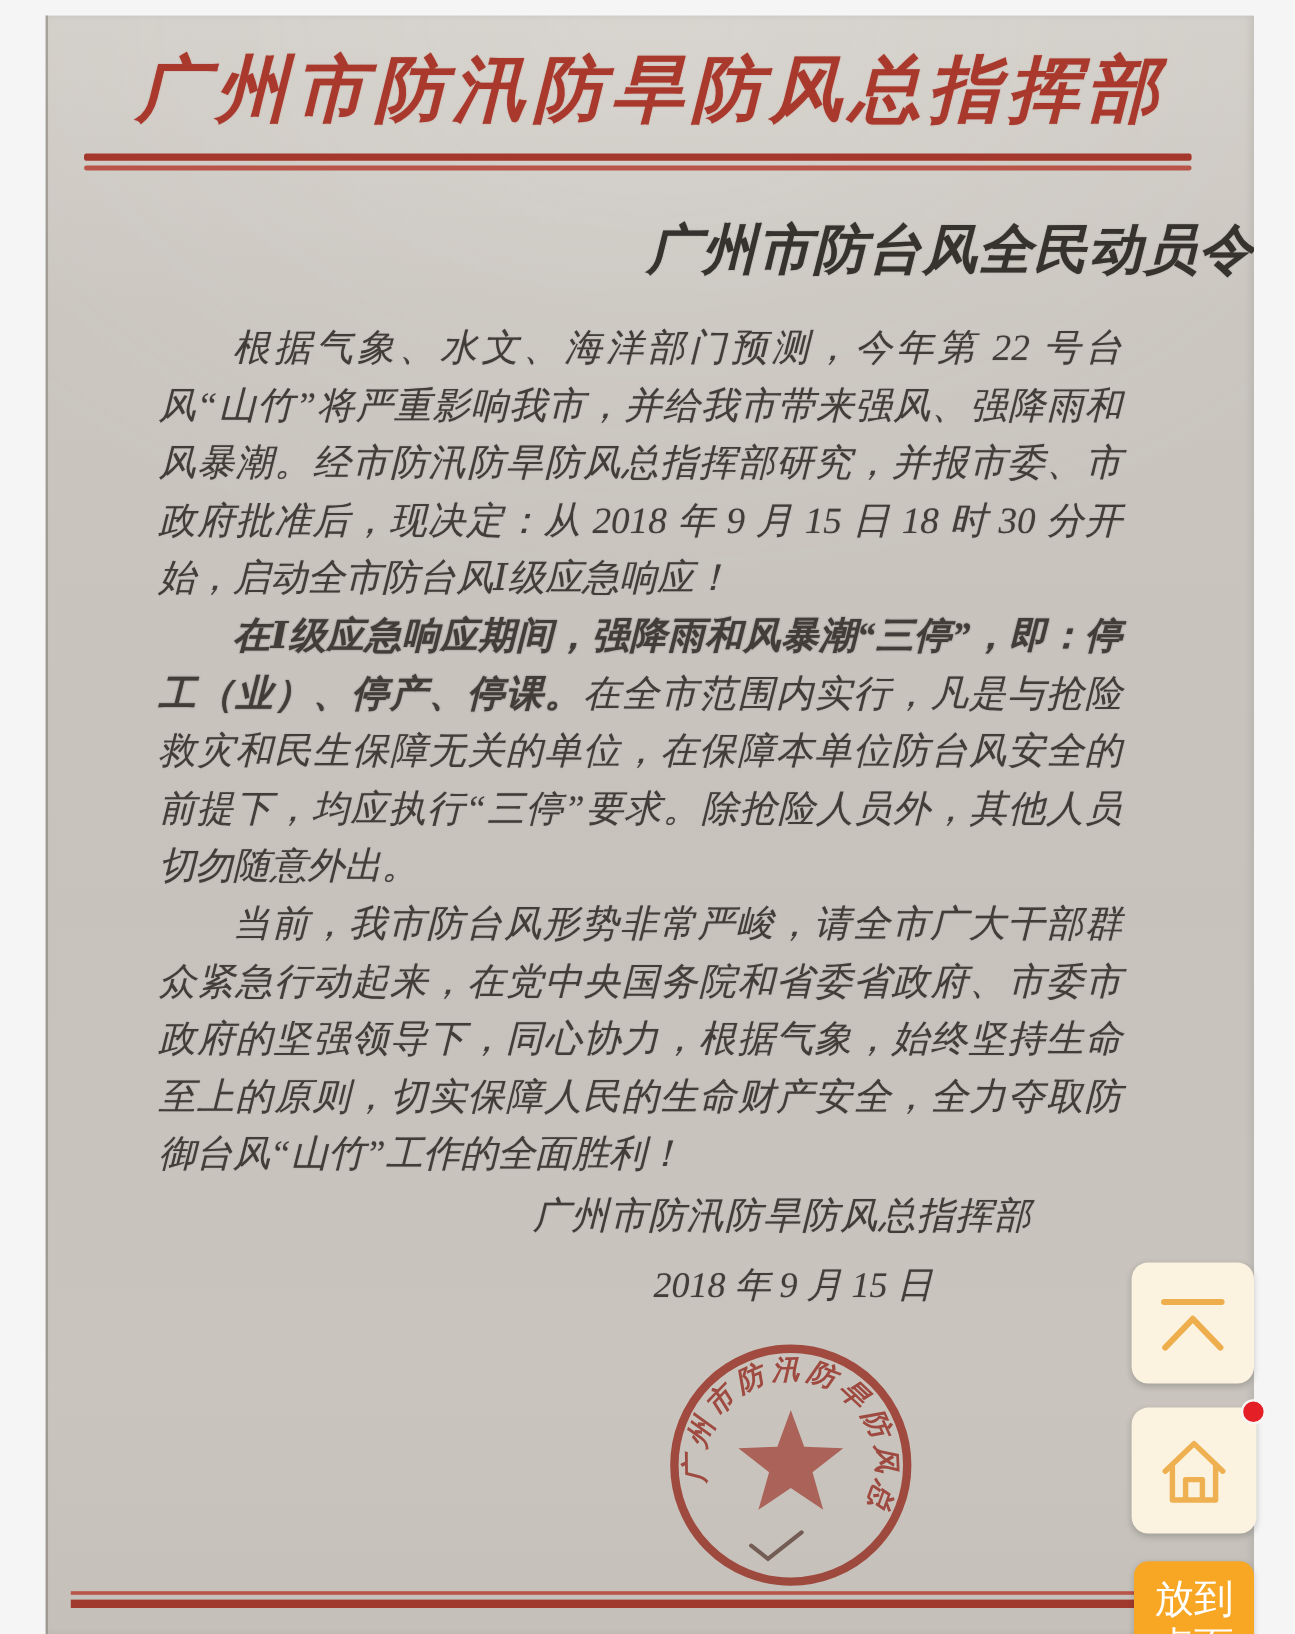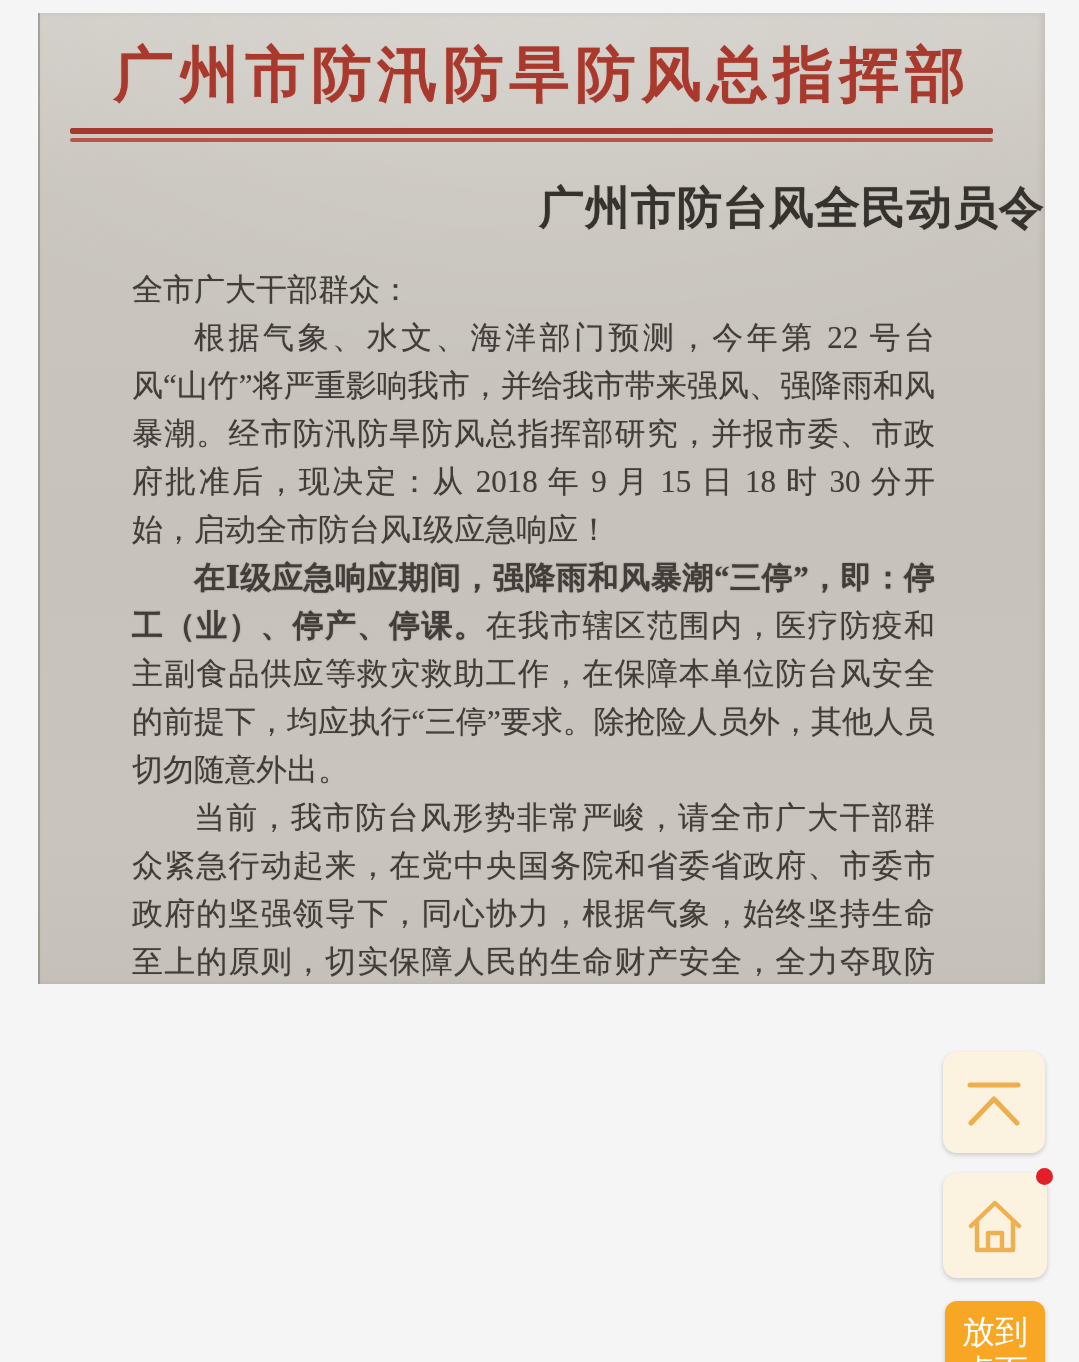--- a/index.html
+++ b/index.html
@@ -7,27 +7,28 @@
   body {
     position: relative;
     background: #f6f5f6;
     font-family: "Liberation Serif", "DejaVu Serif", serif;
   }
 
   
   .photo {
     position: absolute;
     left: 38px; top: 13px;
-    width: 1007px; height: 971px;
+    width: 1007px; height: 1349px;
     background:
       radial-gradient(120% 60% at 50% 0%, rgba(255,255,255,0.14), rgba(255,255,255,0) 60%),
       linear-gradient(180deg, #d2cec8 0%, #cac6bf 18%, #c7c3bc 55%, #c9c5be 85%, #c5c1ba 100%);
     border-left: 2px solid rgba(110,105,98,0.45);
     box-shadow: inset -3px 0 6px rgba(0,0,0,0.08);
     overflow: hidden;
+    font-style: italic;
   }
 
   .issuer {
     margin-top: 22px;
     text-align: center;
     font-size: 60px;
     font-weight: 700;
     letter-spacing: 6px;
     color: #a8392c;
     text-shadow: 0 0 1px rgba(168,57,44,0.55);
@@ -132,23 +133,22 @@
   <h1 class="issuer">广州市防汛防旱防风总指挥部</h1>
 
   <div class="rule-top">
     <div class="thick"></div>
     <div class="thin"></div>
   </div>
 
   <h2 class="doc-title">广州市防台风全民动员令</h2>
 
   <div class="doc-body">
-    <p class="salutation">全市广大干部群众：</p>
     <p class="para">根据气象、水文、海洋部门预测，今年第 22 号台风“山竹”将严重影响我市，并给我市带来强风、强降雨和风暴潮。经市防汛防旱防风总指挥部研究，并报市委、市政府批准后，现决定：从 2018 年 9 月 15 日 18 时 30 分开始，启动全市防台风Ⅰ级应急响应！</p>
-    <p class="para"><b class="lead">在Ⅰ级应急响应期间，强降雨和风暴潮“三停”，即：停工（业）、停产、停课。</b><span>在我市辖区范围内，医疗防疫和主副食品供应等救灾救助工作，在保障本单位防台风安全的前提下，均应执行“三停”要求。除抢险人员外，其他人员切勿随意外出。</span></p>
+    <p class="para"><b class="lead">在Ⅰ级应急响应期间，强降雨和风暴潮“三停”，即：停工（业）、停产、停课。</b><span>在全市范围内实行，凡是与抢险救灾和民生保障无关的单位，在保障本单位防台风安全的前提下，均应执行“三停”要求。除抢险人员外，其他人员切勿随意外出。</span></p>
     <p class="para">当前，我市防台风形势非常严峻，请全市广大干部群众紧急行动起来，在党中央国务院和省委省政府、市委市政府的坚强领导下，同心协力，根据气象，始终坚持生命至上的原则，切实保障人民的生命财产安全，全力夺取防御台风“山竹”工作的全面胜利！</p>
   </div>
 
   <div class="signature">广州市防汛防旱防风总指挥部</div>
   <div class="doc-date">2018 年 9 月 15 日</div>
 
   <svg class="seal" viewBox="0 0 210 210" xmlns="http://www.w3.org/2000/svg">
     <circle cx="105" cy="105" r="97" fill="none" stroke="#c0392b" stroke-width="7" opacity="0.92"></circle>
     <polygon points="105,59 116.2,89.6 148.7,90.8 123.1,110.9 132,142.2 105,124 78,142.2 86.9,110.9 61.3,90.8 93.8,89.6" fill="#c9473a" opacity="0.78"></polygon>
     <path id="sealArc" d="M 38.7 133.1 A 72 72 0 1 1 171.3 133.1" fill="none"></path>

